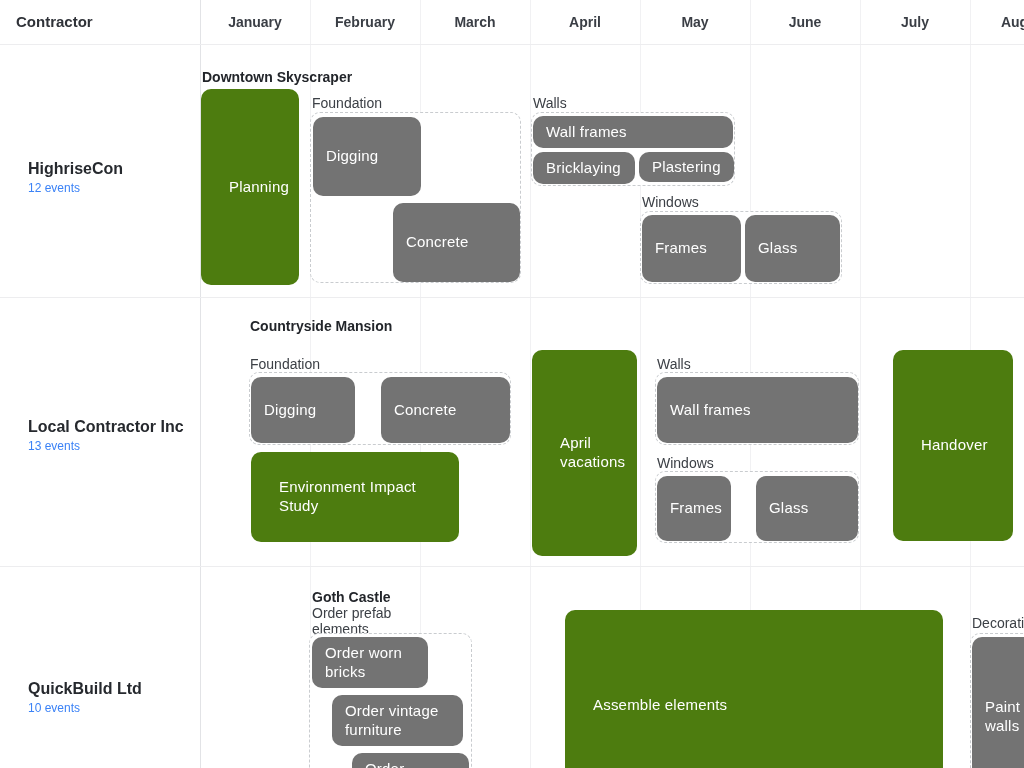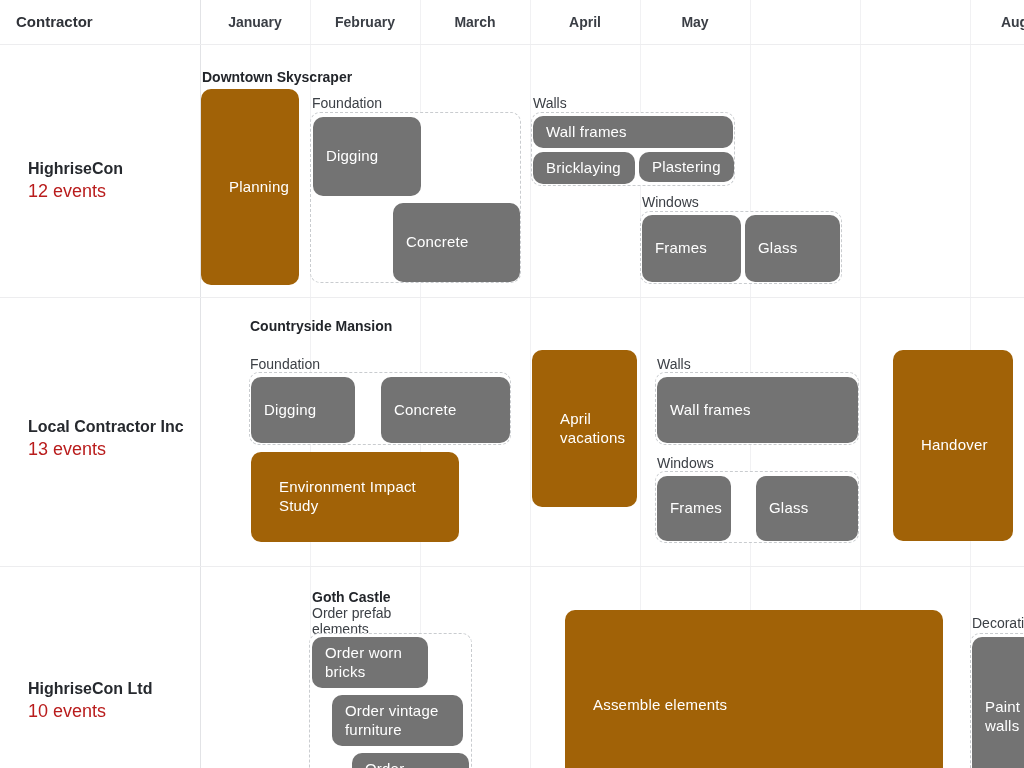--- a/index.html
+++ b/index.html
@@ -14,32 +14,32 @@
   .month-cell {
     position:absolute; top:0; height:44px; width:110px; line-height:44px;
     text-align:center; font-size:14px; font-weight:600; color:#3a3e45;
   }
   .contractor-header {
     position:absolute; top:0; left:16px; height:44px; line-height:44px;
     font-size:15px; font-weight:600; color:#2f3238;
   }
   .resource { position:absolute; left:28px; }
   .resource .r-name { font-size:16px; font-weight:700; color:#26292e; }
-  .resource .r-count { font-size:18px; color:#b91c1c; margin-top:3px; }
+  .resource .r-count { font-size:12px; color:#3b82f6; margin-top:3px; }
   .proj-title { position:absolute; font-size:14px; font-weight:700; color:#22252a; white-space:nowrap; }
   .grp-label { position:absolute; font-size:14px; color:#3c4046; }
   .grp {
     position:absolute; border:1px dashed #c9cccf; border-radius:10px; background:#fff;
   }
   .ev {
     position:absolute; border-radius:10px; color:#fff; font-size:15px;
     display:flex; align-items:center; padding:0 13px; overflow:hidden;
     line-height:1.25; letter-spacing:.2px;
   }
-  .ev.blue { background:#a16207;padding-left:28px; }
+  .ev.blue { background:#4d7c0f;padding-left:28px; }
   .ev.teal { background:#737373; }
 </style>
 </head>
 <body>
 
 <div id="app">
 
   <div class="vline strong" style="left:200px"></div>
   <div class="vline" style="left:310px"></div>
   <div class="vline" style="left:420px"></div>
@@ -51,32 +51,34 @@
   <div class="hline" style="top:44px"></div>
   <div class="hline" style="top:297px"></div>
   <div class="hline" style="top:566px"></div>
 
   <div class="contractor-header">Contractor</div>
   <div class="month-cell" style="left:200px">January</div>
   <div class="month-cell" style="left:310px">February</div>
   <div class="month-cell" style="left:420px">March</div>
   <div class="month-cell" style="left:530px">April</div>
   <div class="month-cell" style="left:640px">May</div>
+  <div class="month-cell" style="left:750px">June</div>
+  <div class="month-cell" style="left:860px">July</div>
   <div class="month-cell" style="left:970px">August</div>
 
   <div class="resource" style="top:160px">
     <div class="r-name">HighriseCon</div>
     <div class="r-count">12 events</div>
   </div>
   <div class="resource" style="top:418px">
     <div class="r-name">Local Contractor Inc</div>
     <div class="r-count">13 events</div>
   </div>
   <div class="resource" style="top:680px">
-    <div class="r-name">HighriseCon Ltd</div>
+    <div class="r-name">QuickBuild Ltd</div>
     <div class="r-count">10 events</div>
   </div>
 
   <div class="proj-title" style="left:202px; top:69px">Downtown Skyscraper</div>
 
   <div class="ev blue" style="left:201px; top:89px; width:98px; height:196px">Planning</div>
 
   <div class="grp-label" style="left:312px; top:95px">Foundation</div>
   <div class="grp" style="left:310px; top:112px; width:211px; height:171px"></div>
   <div class="ev teal" style="left:313px; top:117px; width:108px; height:79px">Digging</div>
@@ -95,21 +97,21 @@
 
   <div class="proj-title" style="left:250px; top:318px">Countryside Mansion</div>
 
   <div class="grp-label" style="left:250px; top:356px">Foundation</div>
   <div class="grp" style="left:249px; top:372px; width:262px; height:73px"></div>
   <div class="ev teal" style="left:251px; top:377px; width:104px; height:66px">Digging</div>
   <div class="ev teal" style="left:381px; top:377px; width:129px; height:66px">Concrete</div>
 
   <div class="ev blue" style="left:251px; top:452px; width:208px; height:90px">Environment Impact Study</div>
 
-  <div class="ev blue" style="left:532px; top:350px; width:105px; height:157px">April vacations</div>
+  <div class="ev blue" style="left:532px; top:350px; width:105px; height:206px">April vacations</div>
 
   <div class="grp-label" style="left:657px; top:356px">Walls</div>
   <div class="grp" style="left:655px; top:372px; width:204px; height:73px"></div>
   <div class="ev teal" style="left:657px; top:377px; width:201px; height:66px">Wall frames</div>
 
   <div class="grp-label" style="left:657px; top:455px">Windows</div>
   <div class="grp" style="left:655px; top:471px; width:204px; height:72px"></div>
   <div class="ev teal" style="left:657px; top:476px; width:74px; height:65px">Frames</div>
   <div class="ev teal" style="left:756px; top:476px; width:102px; height:65px">Glass</div>
 

